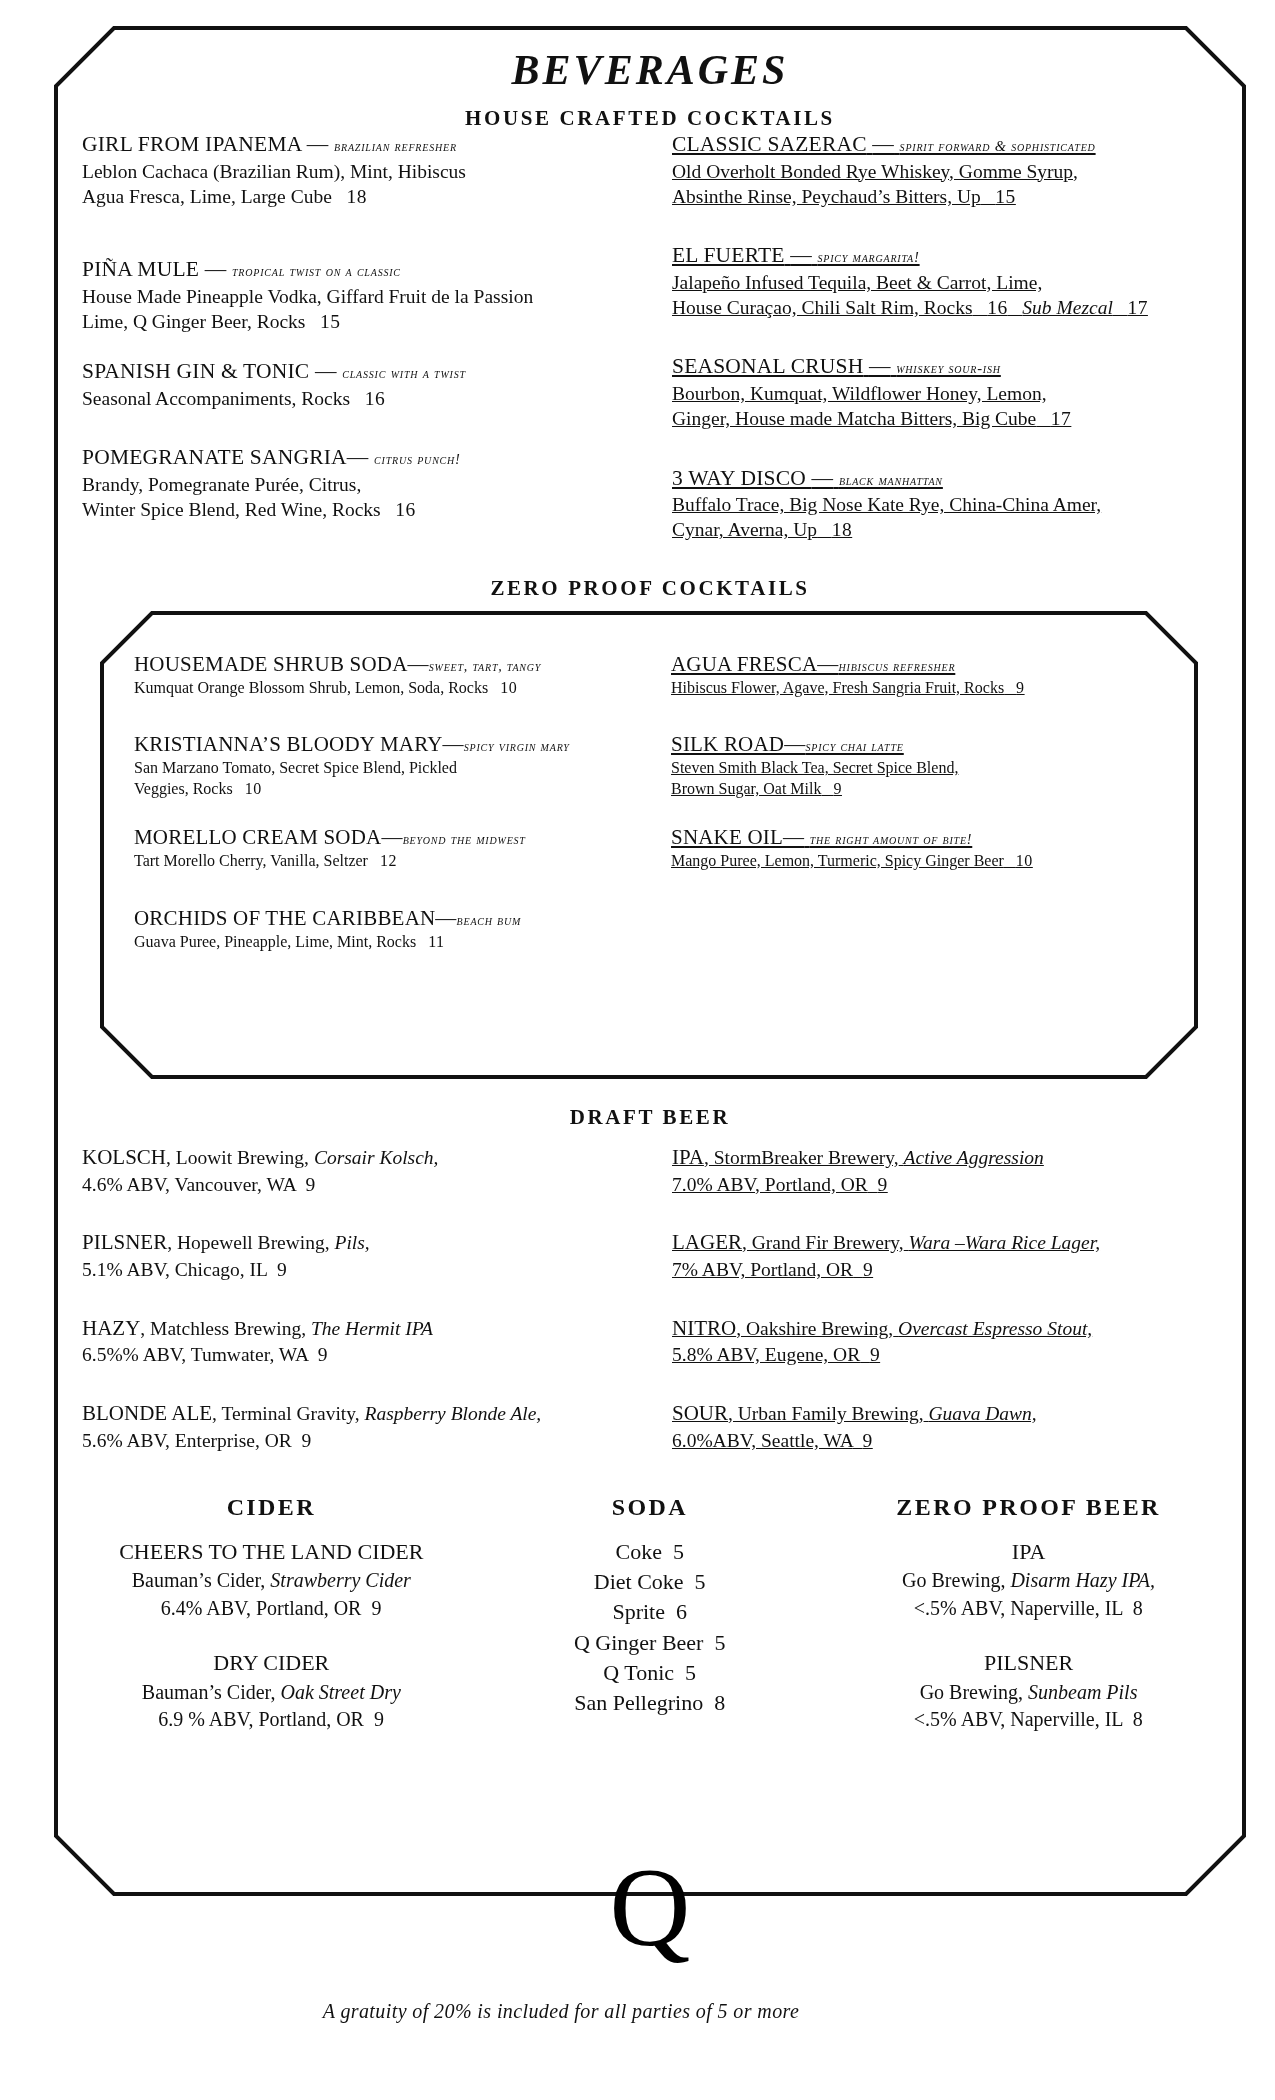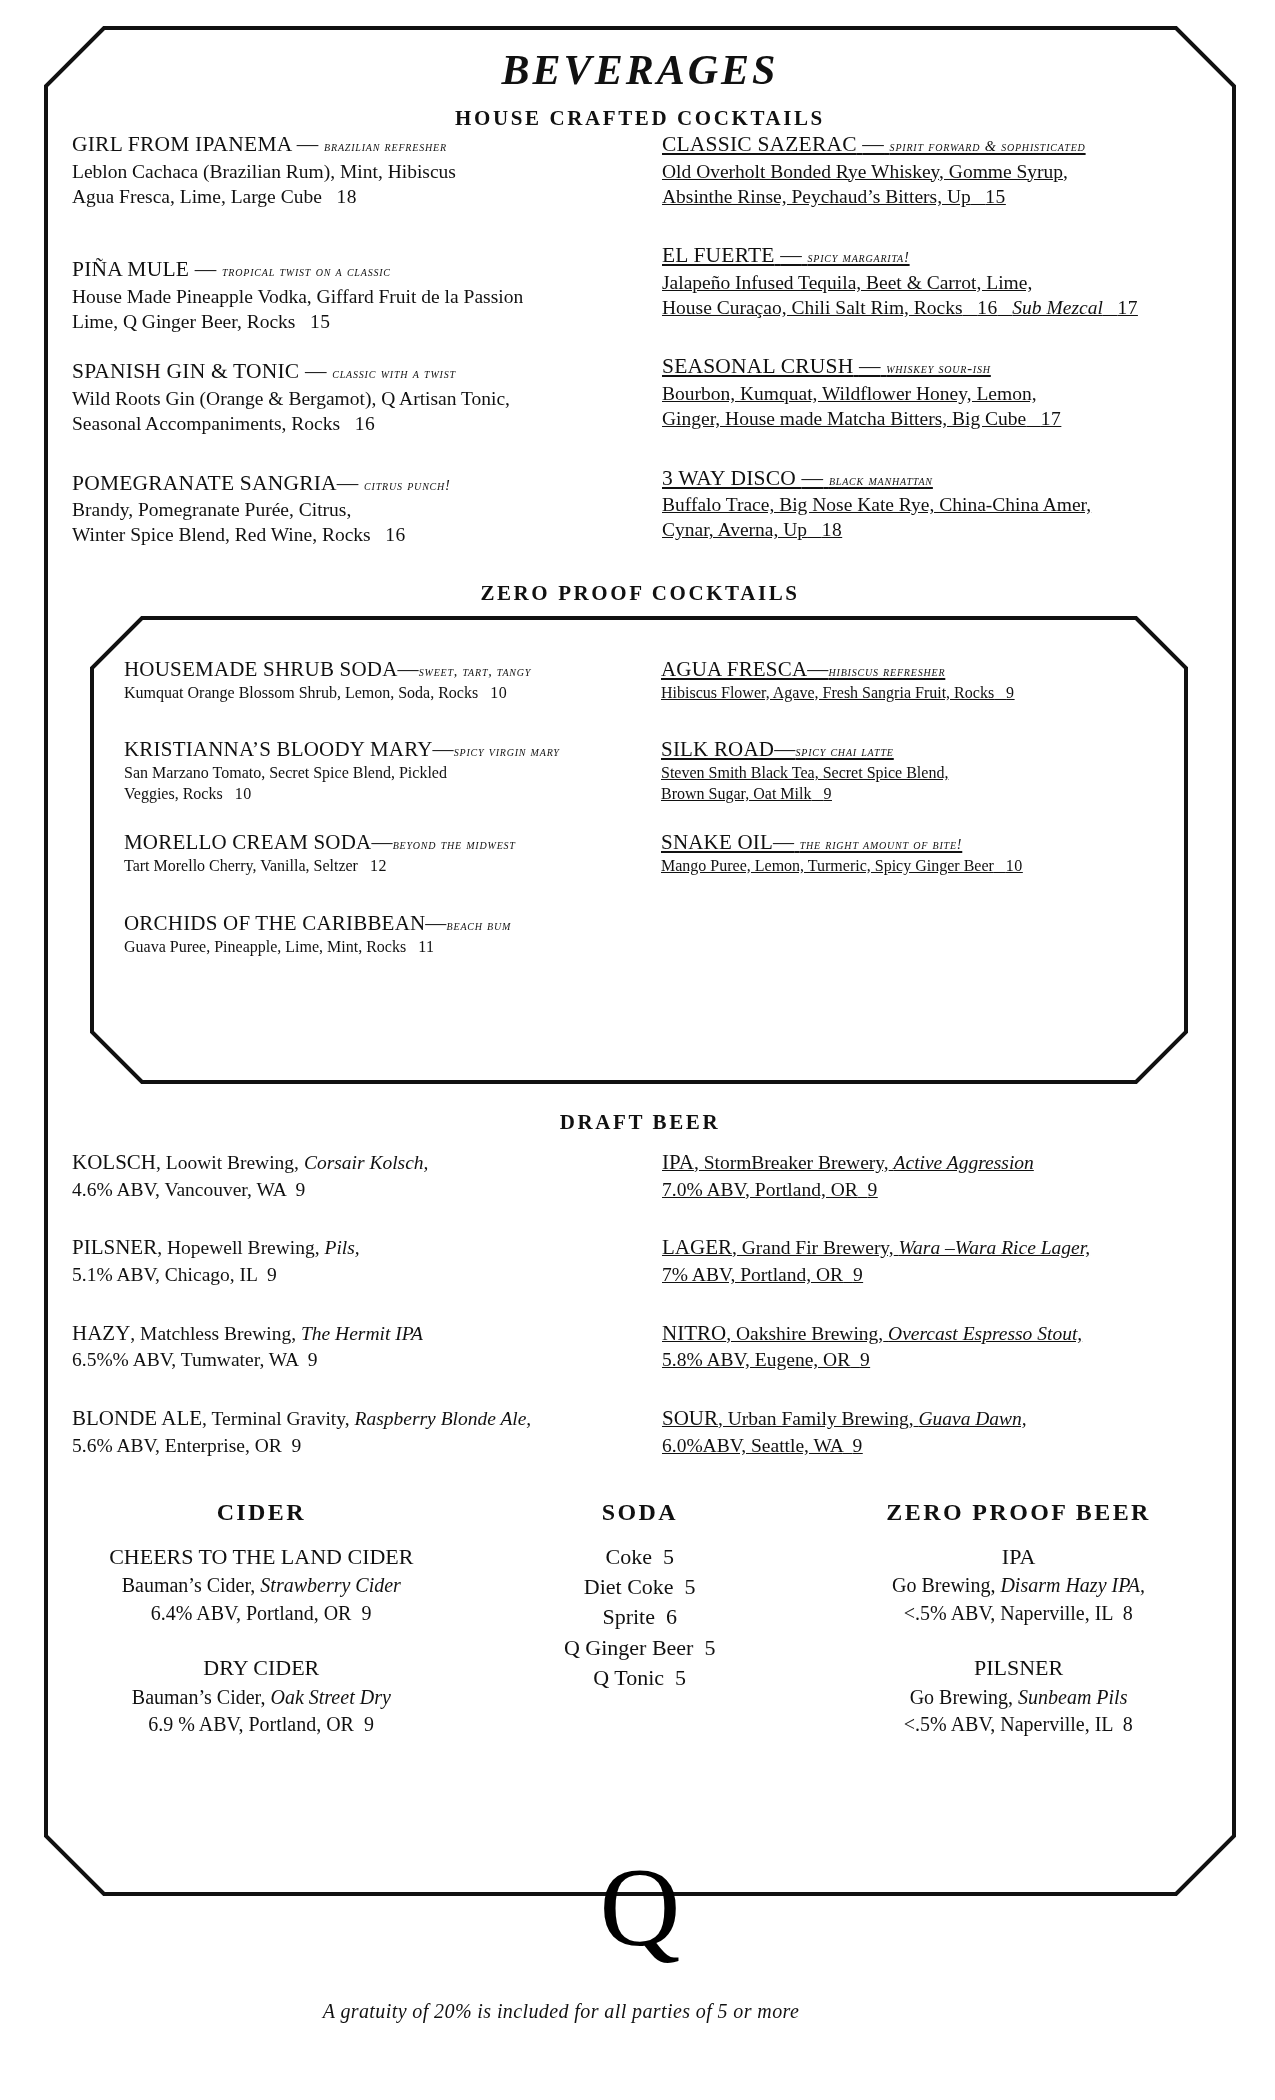--- a/index.html
+++ b/index.html
@@ -12,21 +12,21 @@
 
   body {
     font-family: "Liberation Serif", "DejaVu Serif", serif;
     color: #111111;
     position: relative;
   }
 
   
   .page {
     position: absolute;
-    left: 44px;
+    left: 54px;
     top: 26px;
     width: 1192px;
     height: 1687px;
   }
 
   .frame-svg {
     position: absolute;
     left: 0; top: 0;
     width: 1192px;
     height: 1870px;
@@ -229,21 +229,20 @@
         </div>
 
         <div class="gap-sm"></div>
 
         <div class="item">
           <div class="item-name">
             <span>SPANISH GIN &amp; TONIC</span>
             <span>—</span>
             <span class="tagline">classic with a twist</span>
           </div>
-          <div class="item-desc">Wild Roots Gin (Orange &amp; Bergamot), Q Artisan Tonic,</div>
           <div class="item-desc">
             <span>Seasonal Accompaniments, Rocks</span>
             &nbsp;&nbsp;<span class="price">16</span>
           </div>
         </div>
 
         <div class="gap-md"></div>
 
         <div class="item">
           <div class="item-name">
@@ -590,20 +589,24 @@
           &nbsp;<span class="price">6</span>
         </div>
         <div class="tline big">
           <span>Q Ginger Beer</span>
           &nbsp;<span class="price">5</span>
         </div>
         <div class="tline big">
           <span>Q Tonic</span>
           &nbsp;<span class="price">5</span>
         </div>
+        <div class="tline big">
+          <span>San Pellegrino</span>
+          &nbsp;<span class="price">8</span>
+        </div>
       </div>
 
       <div class="tcol">
         <div class="tcol-head">ZERO PROOF BEER</div>
 
         <div>
           <div class="tline big">IPA</div>
           <div class="tline">
             <span>Go Brewing,</span>
             <span class="tline it">Disarm Hazy IPA,</span>

